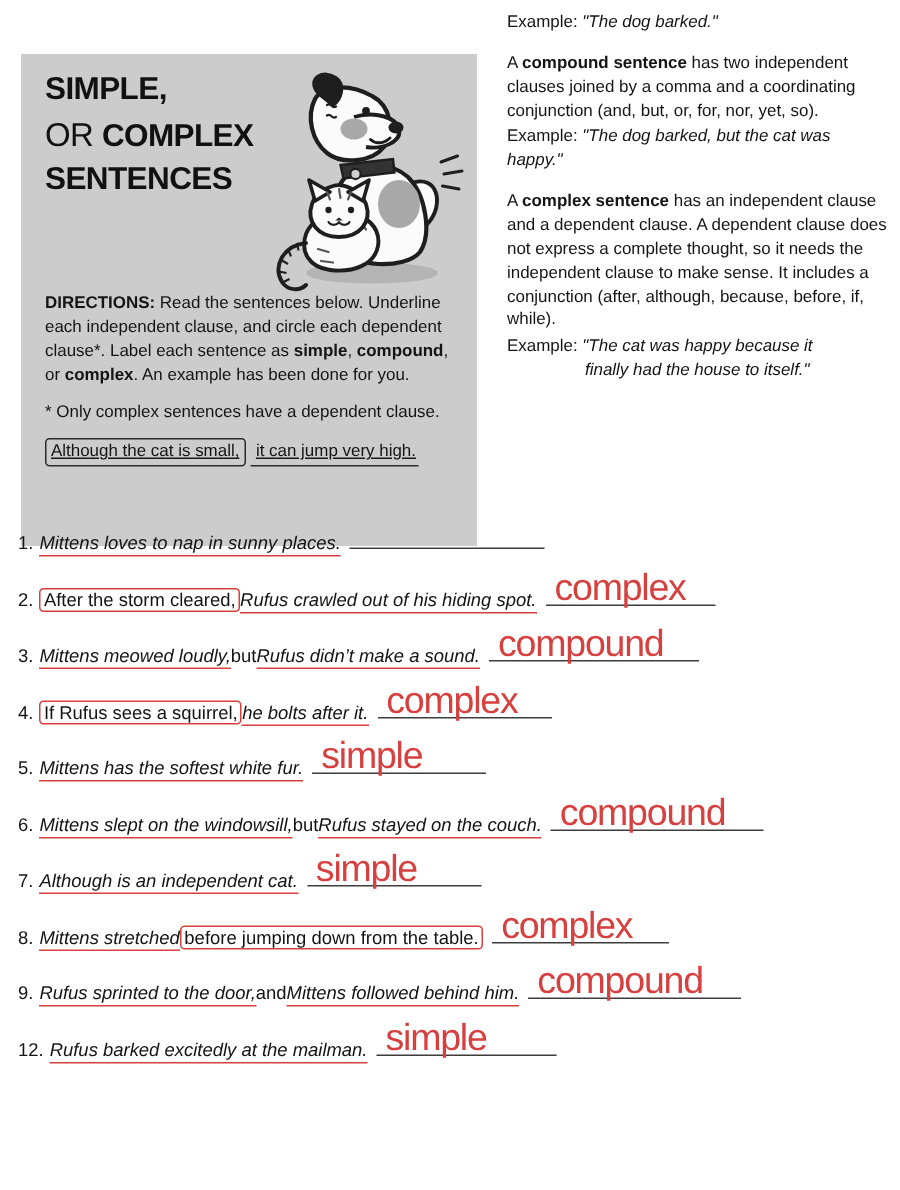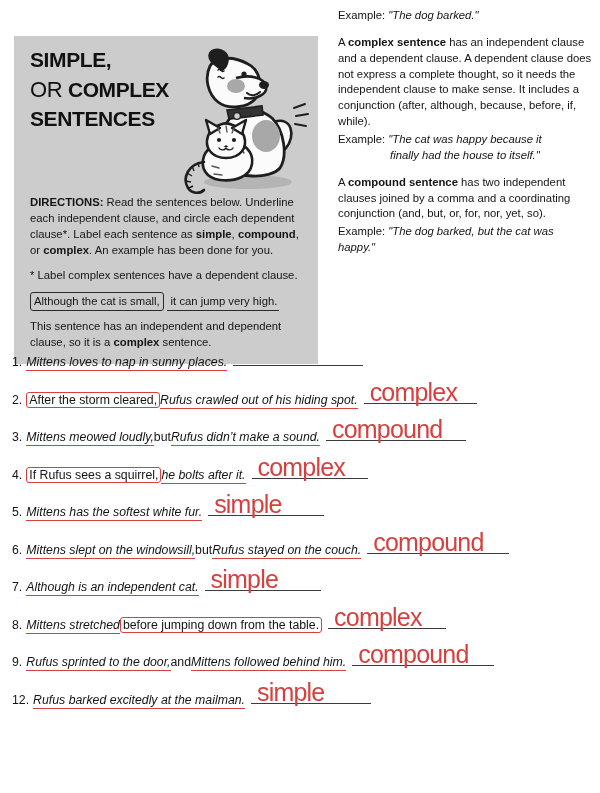--- a/index.html
+++ b/index.html
@@ -80,20 +80,21 @@
     font-size: 11.3px;
     color: #141414;
     margin: 2px 0 1px 2px;
   }
   #example-sentence-row {
     display: flex;
     align-items: flex-end;
     margin: 0 0 7px 0;
     font-size: 11.3px;
     line-height: 1.35;
+    text-decoration: underline;
   }
   #example-dependent {
     border: 1.2px solid #2a2a2a;
     border-radius: 3px;
     padding: 1px 3px 1px 3px;
     color: #141414;
     white-space: nowrap;
   }
   #example-independent {
     border-bottom: 1.2px solid #2a2a2a;
@@ -276,44 +277,43 @@
         <line x1="18" y1="122" x2="20" y2="127"></line>
         <line x1="13" y1="129" x2="18" y2="132"></line>
         <line x1="12" y1="137" x2="17" y2="138"></line>
         <line x1="15" y1="144" x2="19" y2="142"></line>
       </g>
     </svg>
 
     <div id="directions-block">
       <p class="para"><b>DIRECTIONS:</b><span> Read the sentences below. Underline each independent clause, and circle each dependent clause*. Label each sentence as </span><b>simple</b><span>, </span><b>compound</b><span>, or </span><b>complex</b><span>. An example has been done for you.</span></p>
 
-      <p class="para">* Label complex sentences have a dependent clause.</p>
+      <p class="para">* Only complex sentences have a dependent clause.</p>
 
 
       <div id="example-sentence-row">
         <span id="example-dependent">Although the cat is small,</span>
         <span id="example-independent">it can jump very high.</span>
       </div>
 
-      <p class="para"><span>This sentence has an independent and dependent clause, so it is a </span><b>complex</b><span> sentence.</span></p>
     </div>
   </div>
 
   <div id="definitions-col">
       <div class="def-block">
         <p class="def-example"><span>Example: </span><i>"The dog barked."</i></p>
       </div>
       <div class="def-block">
+        <p class="def-body"><span>A </span><b>compound sentence</b><span> has two independent clauses joined by a comma and a coordinating conjunction (and, but, or, for, nor, yet, so).</span></p>
+        <p class="def-example"><span>Example: </span><i>"The dog barked, but the cat was happy."</i></p>
+      </div>
+      <div class="def-block">
         <p class="def-body"><span>A </span><b>complex sentence</b><span> has an independent clause and a dependent clause. A dependent clause does not express a complete thought, so it needs the independent clause to make sense. It includes a conjunction (after, although, because, before, if, while).</span></p>
         <p class="def-example"><span>Example: </span><i>"The cat was happy because it</i></p>
         <p class="def-example-cont">finally had the house to itself."</p>
-      </div>
-      <div class="def-block">
-        <p class="def-body"><span>A </span><b>compound sentence</b><span> has two independent clauses joined by a comma and a coordinating conjunction (and, but, or, for, nor, yet, so).</span></p>
-        <p class="def-example"><span>Example: </span><i>"The dog barked, but the cat was happy."</i></p>
       </div>
     </div>
 </div>
 
 <div id="question-list">
     <div class="q-row" style="top: 0px;">
       <span class="q-num">1.</span>
       <span class="q-text ind">Mittens loves to nap in sunny places.</span>
       <span class="answer" style="width: 130px;">
         <span class="hw"></span>

